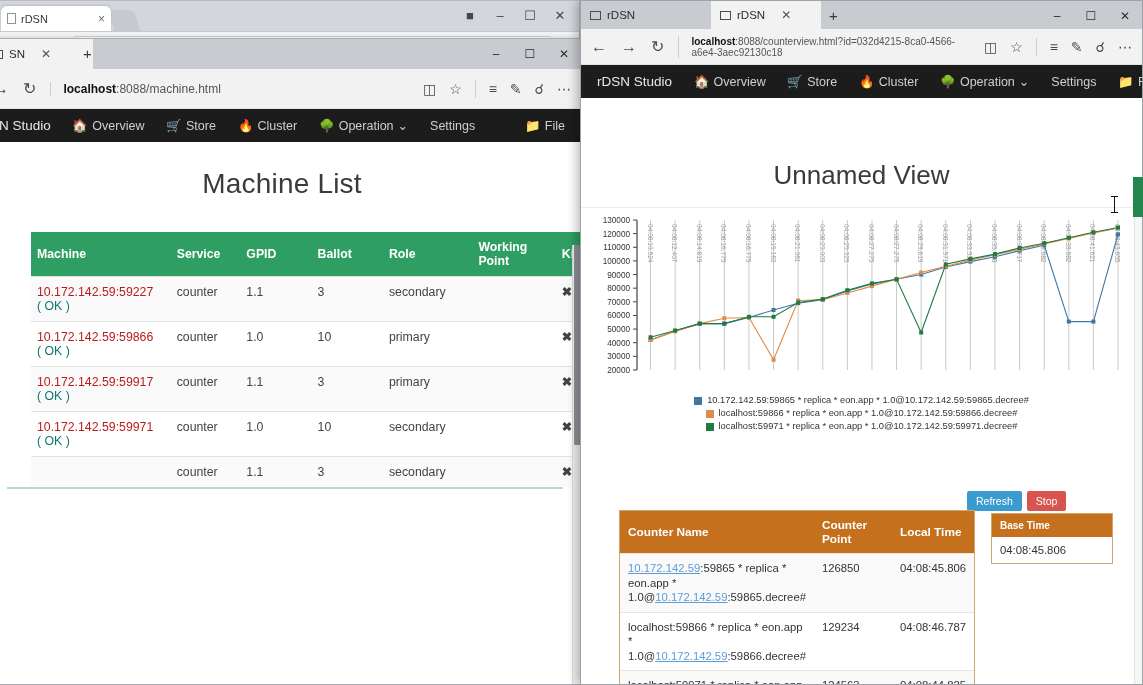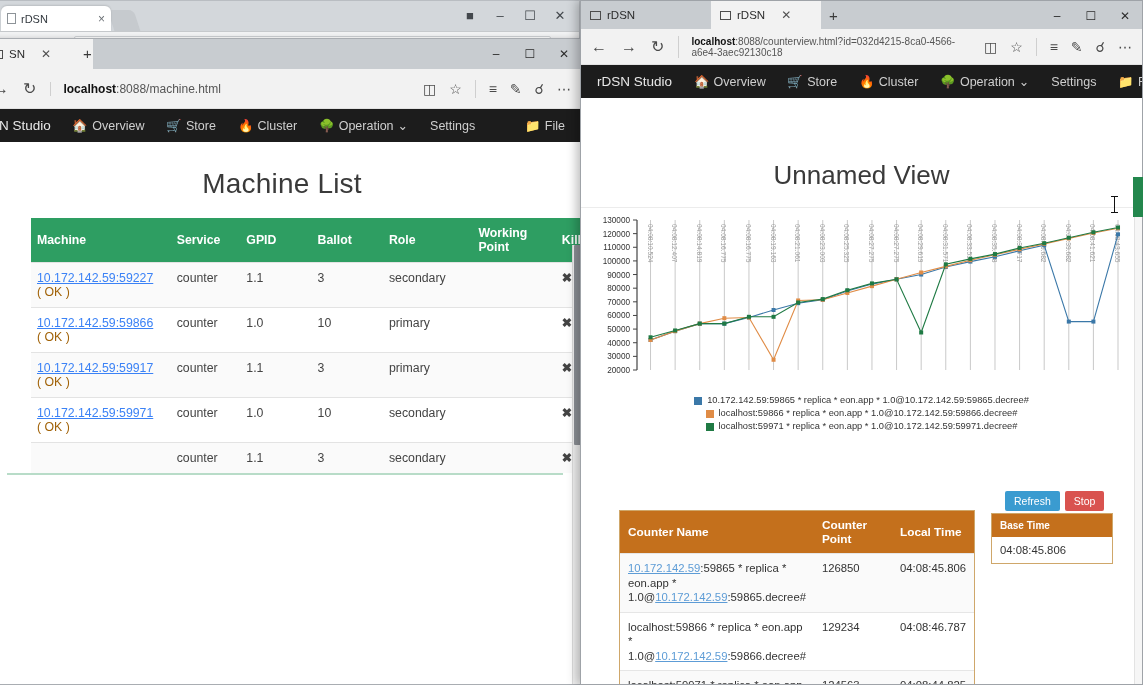--- a/index.html
+++ b/index.html
@@ -72,29 +72,29 @@
   .rdsn-nav { height:33px; background:#1c1c1c; display:flex; align-items:center;
      gap:22px; padding:0 16px; color:#cfcfcf; font-size:12.5px; white-space:nowrap; }
   .rdsn-nav .brand { color:#e8e8e8; font-size:13.5px; }
   .rdsn-nav a { color:#cfcfcf; text-decoration:none; display:flex; align-items:center; gap:4px; }
   .rdsn-nav .right { margin-left:auto; display:flex; align-items:center; gap:4px; }
 
   
   .page { background:#fff; height:100%; overflow:hidden; position:relative; }
   .page-title { text-align:center; font-size:28px; font-weight:400; color:#3a3a3a;
      padding:26px 0 18px; letter-spacing:.2px; }
-  table.ml { border-collapse:collapse; width:556px; margin:0 0 0 24px; font-size:12.3px; }
+  table.ml { border-collapse:collapse; width:556px; margin:14px 0 0 24px; font-size:12.3px; }
   table.ml thead th { background:#2e9e62; color:#fff; text-align:left;
      padding:8px 6px; font-size:12.3px; font-weight:700; }
   table.ml tbody td { padding:8px 6px; color:#444; vertical-align:top;
      border-top:1px solid #e3e3e3; }
   table.ml tbody tr:nth-child(odd) td { background:#fafafa; }
   table.ml tbody tr:nth-child(even) td { background:#fff; }
-  table.ml a { color:#3b82f6; text-decoration:underline; }
-  .ok { color:#a16207; }
+  table.ml a { color:#b91c1c; }
+  .ok { color:#0f766e; }
   .kill { color:#333; font-weight:700; }
   .ml-wrap { border-bottom:2px solid #b8dcc8; width:556px; margin-left:24px; }
   .left-scroll { position:absolute; right:0; top:103px; bottom:0; width:9px;
      background:#f1f1f1; border-left:1px solid #dcdcdc; }
   .left-scroll i { position:absolute; left:1px; top:0; width:7px; height:200px;
      background:#8d9197; border-radius:1px; display:block; }
 
   
   #win-right { left:580px; top:0; width:563px; height:685px;
      border:1px solid #9fa3a8; background:#fff;
@@ -120,21 +120,21 @@
      border:1px solid #cfa76a; background:#fff; }
   table.ct { border-collapse:collapse; width:100%; font-size:11.3px; }
   table.ct thead th { background:#c4701c; color:#fff; text-align:left;
      padding:7px 8px; font-weight:700; font-size:11.8px;margin-top:24px; }
   table.ct tbody td { padding:7px 8px; color:#333; vertical-align:top;
      border-top:1px solid #e6e6e6; line-height:14.5px; }
   table.ct tbody tr:nth-child(odd) td { background:#fafafa; }
   table.ct a { color:#5d9cd6; text-decoration:underline; }
 
   
-  .btnrow { position:absolute; left:424px; top:393px; display:flex; gap:5px; }
+  .btnrow { position:absolute; left:386px; top:393px; display:flex; gap:5px; }
   .btn { font-size:10.5px; color:#fff; padding:4px 9px; border:none; border-radius:2px;
      font-family:inherit; }
   .btn-refresh { background:#3a9bd0; }
   .btn-stop { background:#d9534f; }
   .bt-wrap { position:absolute; left:410px; top:415px; width:122px;
      border:1px solid #cfa76a; background:#fff; }
   .bt-head { background:#c4701c; color:#fff; font-size:10px; font-weight:700;
      padding:6px 8px; }
   .bt-val { font-size:11.3px; color:#333; padding:7px 8px; }
 

